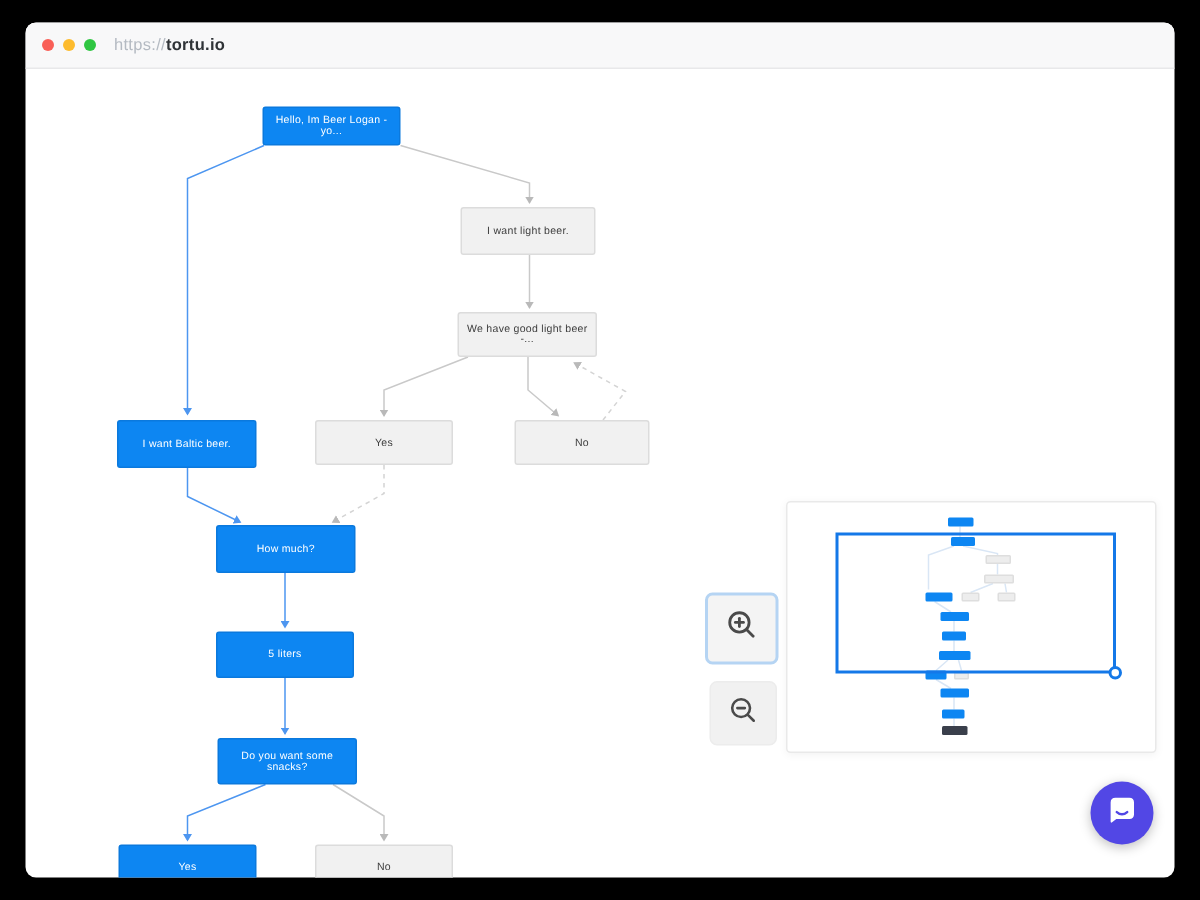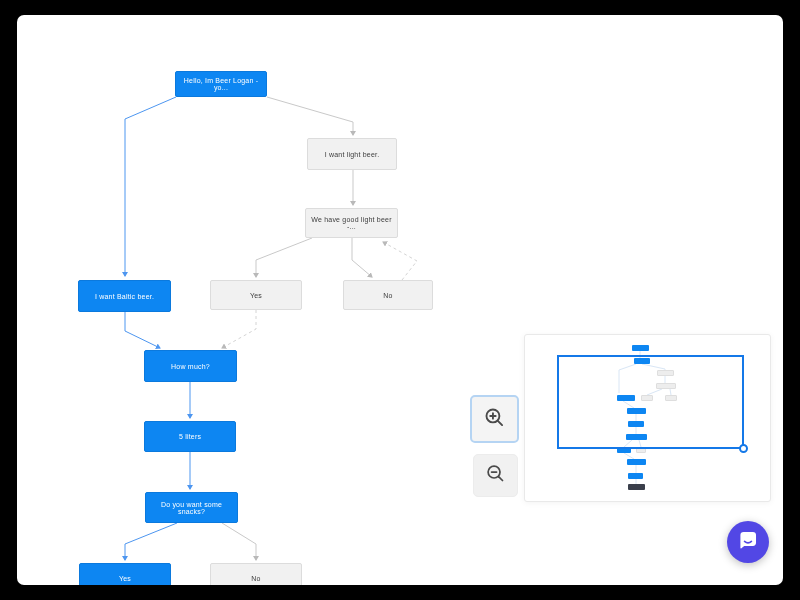--- a/index.html
+++ b/index.html
@@ -54,20 +54,30 @@
 
   .chat-btn { position:absolute; left:710px; top:506px; width:42px; height:42px;
               border-radius:50%; background:#5247e5; display:flex; align-items:center;
               justify-content:center; cursor:pointer; box-shadow:0 2px 8px rgba(0,0,0,.25); }
 </style>
 </head>
 <body>
 
 <div class="window">
 
+  <div class="chrome">
+    <div class="dots">
+      <span class="dot red"></span>
+      <span class="dot yellow"></span>
+      <span class="dot green"></span>
+    </div>
+    <div class="url">
+      <span class="proto">https://</span><span class="domain">tortu.io</span>
+    </div>
+  </div>
 
   <div class="canvas">
     <svg id="edge-svg" width="766" height="570">
       <defs>
         <marker id="arrow-blue" markerWidth="6" markerHeight="6" refX="4" refY="3" orient="auto" markerUnits="userSpaceOnUse">
           <path d="M0,0 L5,3 L0,6 z" fill="#4d96f0"></path>
         </marker>
         <marker id="arrow-gray" markerWidth="6" markerHeight="6" refX="4" refY="3" orient="auto" markerUnits="userSpaceOnUse">
           <path d="M0,0 L5,3 L0,6 z" fill="#b9b9b9"></path>
         </marker>

